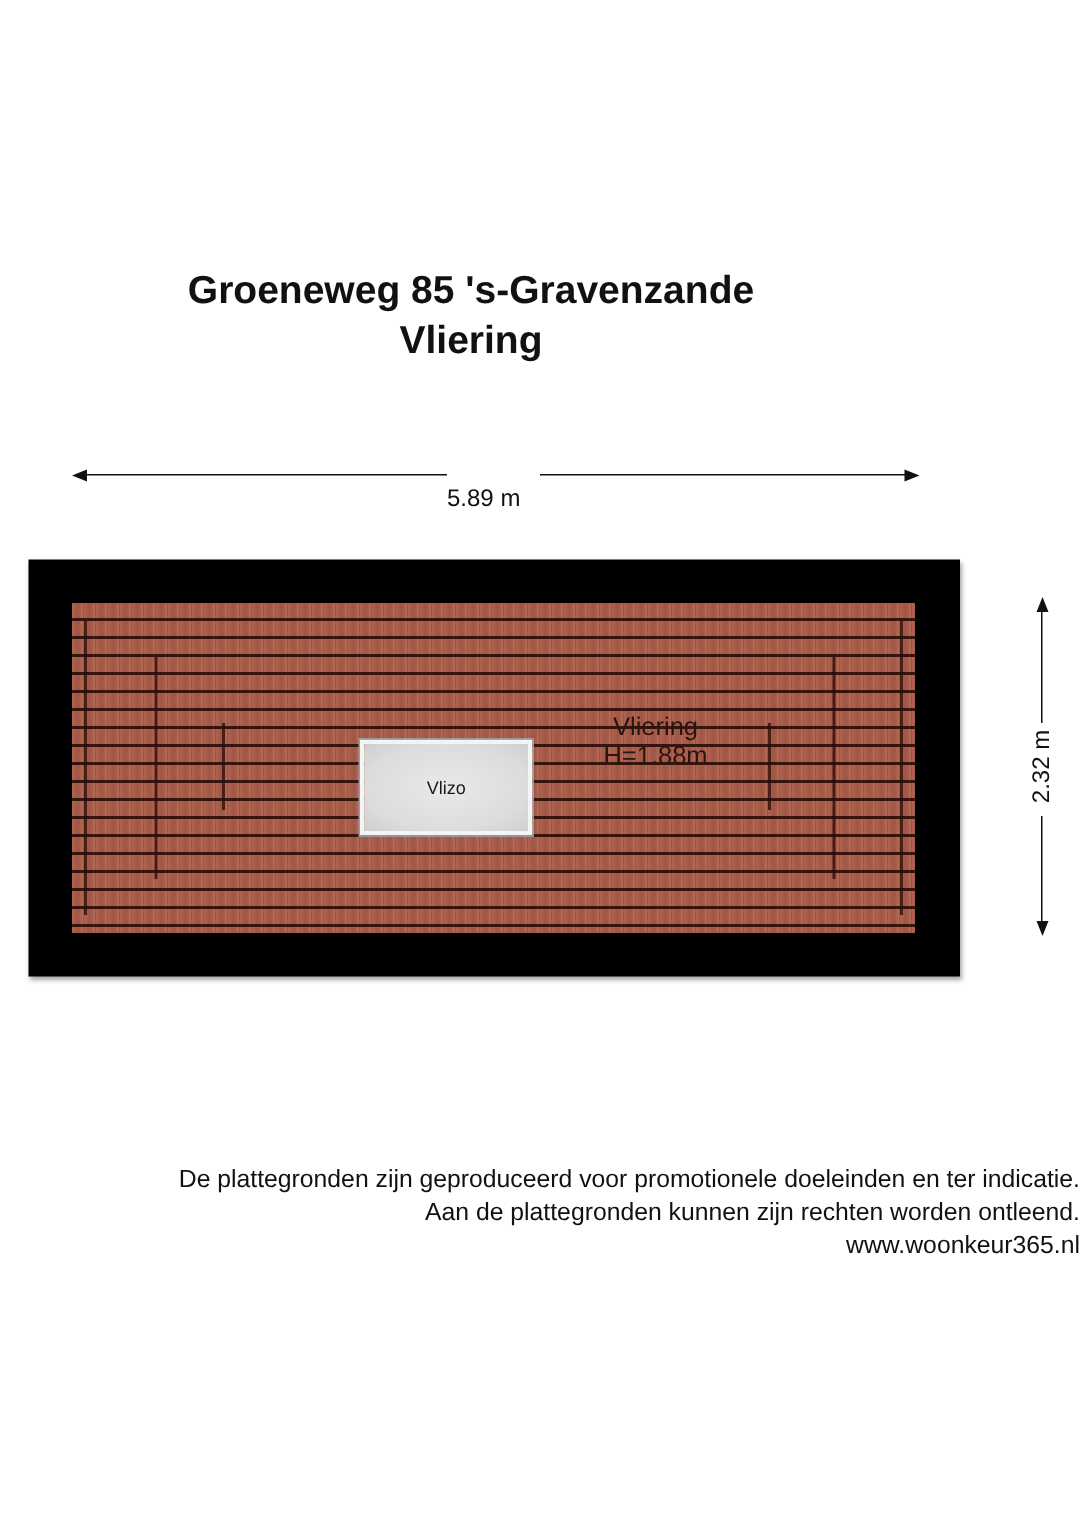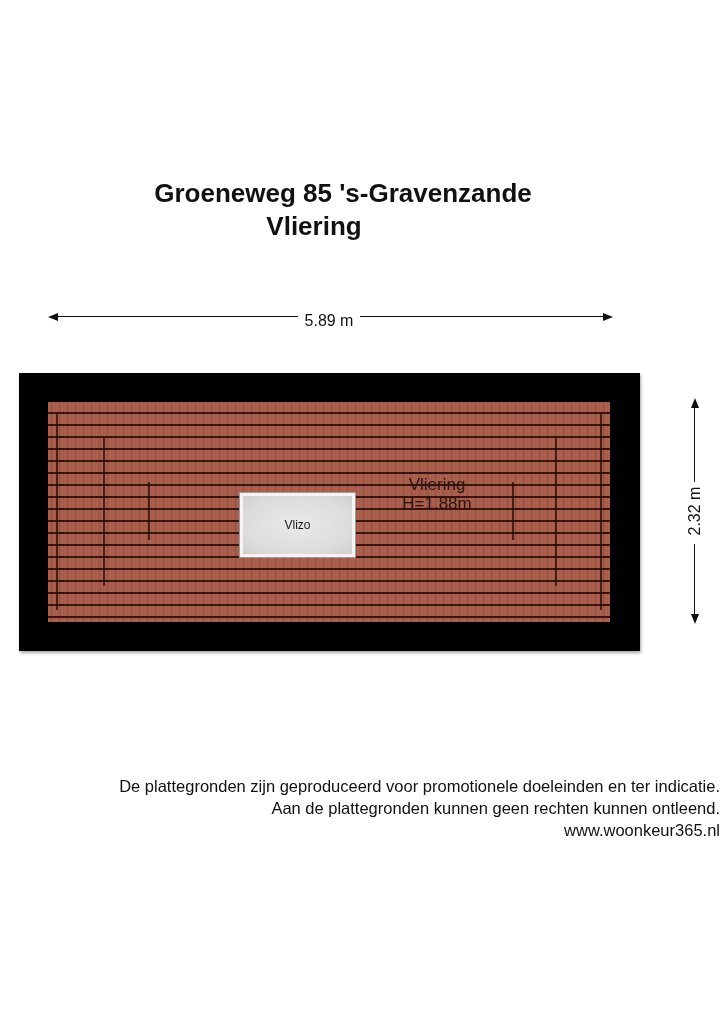--- a/index.html
+++ b/index.html
@@ -4,29 +4,29 @@
 <style>
   html, body { margin: 0; padding: 0; background: #ffffff; }
   body {
     width: 720px; height: 1017px; position: relative; overflow: hidden;
     font-family: "Liberation Sans", sans-serif; color: #111;
   }
   .title {
     position: absolute; left: 0; width: 628px; text-align: center;
     font-weight: bold; font-size: 26px; line-height: 30px; color: #111;
   }
-  .title.t1 { top: 178px; margin-left: 29px; }
+  .title.t1 { top: 178px; }
   .title.t2 { top: 211px; }
 
   
   .hdim { position: absolute; left: 48px; top: 308px; width: 565px; height: 18px; }
   .hdim .line { position: absolute; top: 8px; height: 1px; background: #111; }
   .hdim .l { left: 6px; width: 244px; }
   .hdim .r { left: 312px; width: 247px; }
-  .hdim .label { position: absolute; left: 250px; width: 62px; top: 4px; text-align: center; font-size: 16px; line-height: 18px; }
+  .hdim .label { position: absolute; left: 250px; width: 62px; top: 16px; text-align: left; font-size: 16px; line-height: 18px; }
   .arrow-l { position: absolute; left: 0; top: 5px; width: 0; height: 0; border-top: 4px solid transparent; border-bottom: 4px solid transparent; border-right: 10px solid #111; }
   .arrow-r { position: absolute; right: 0; top: 5px; width: 0; height: 0; border-top: 4px solid transparent; border-bottom: 4px solid transparent; border-left: 10px solid #111; }
 
   
   .vdim { position: absolute; left: 686px; top: 398px; width: 18px; height: 226px; }
   .vdim .line { position: absolute; left: 8px; width: 1px; background: #111; }
   .vdim .t { top: 8px; height: 76px; }
   .vdim .b { top: 146px; height: 72px; }
   .arrow-u { position: absolute; top: 0; left: 5px; width: 0; height: 0; border-left: 4px solid transparent; border-right: 4px solid transparent; border-bottom: 10px solid #111; }
   .arrow-d { position: absolute; bottom: 0; left: 5px; width: 0; height: 0; border-left: 4px solid transparent; border-right: 4px solid transparent; border-top: 10px solid #111; }
@@ -108,14 +108,14 @@
 <div class="hatch">
   <span>Vlizo</span>
 </div>
 
 <div class="room-label">
   <div>Vliering</div>
   <div>H=1.88m</div>
 </div>
 
 <div class="disclaimer d1">De plattegronden zijn geproduceerd voor promotionele doeleinden en ter indicatie.</div>
-<div class="disclaimer d2">Aan de plattegronden kunnen geen rechten kunnen ontleend.</div>
+<div class="disclaimer d2">Aan de plattegronden kunnen zijn rechten worden ontleend.</div>
 <div class="disclaimer d3">www.woonkeur365.nl</div>
 
 </body></html>

